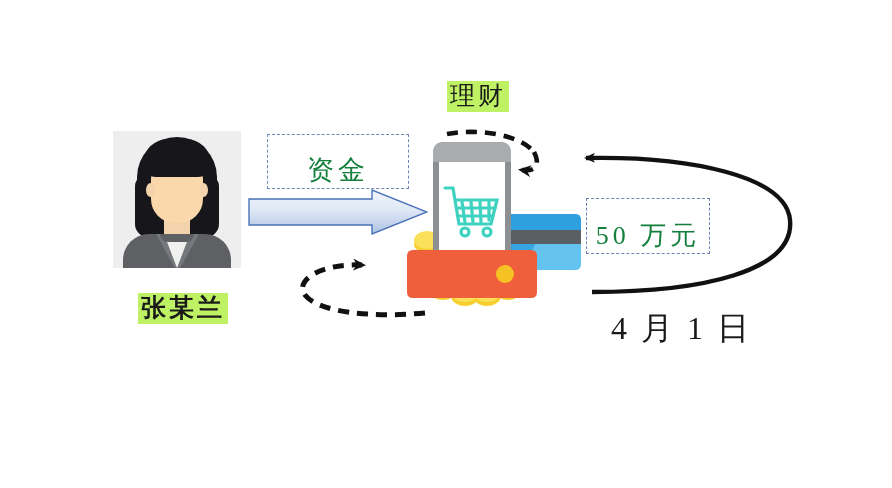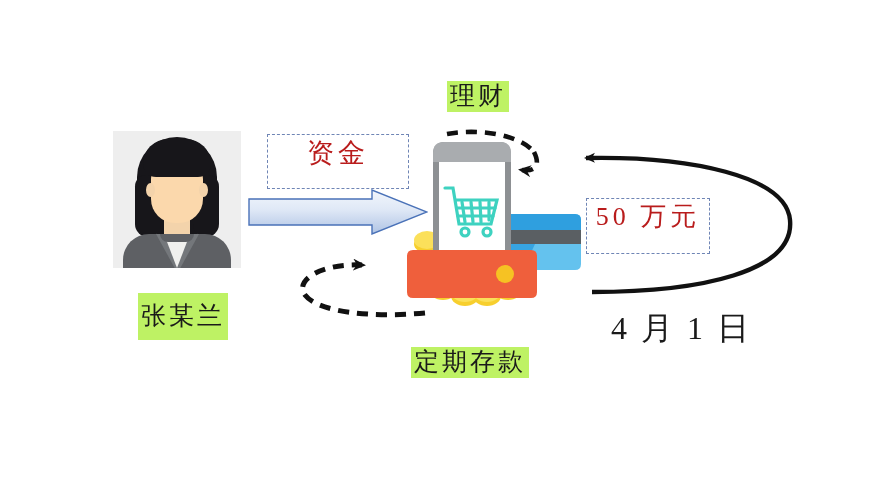--- a/index.html
+++ b/index.html
@@ -164,43 +164,44 @@
     color: #1a1a1a;
     font-family: "Liberation Serif", "DejaVu Serif", serif;
     white-space: nowrap;
     letter-spacing: 3px;
     line-height: 1.15;
   }
   #name-label {
     left: 138px;
     top: 293px;
     font-size: 25px;
-    padding: 9px 3px;
+    padding: 1px 3px;
+    font-weight: bold;
   }
   #licai-label {
     left: 447px;
     top: 81px;
     font-size: 25px;
     padding: 1px 3px;
   }
   #deposit-label {
     left: 411px;
     top: 347px;
     font-size: 25px;
     padding: 1px 3px;
   }
 
   
   .dashed-box {
     position: absolute;
     border: 1px dashed #6f85b5;
-    color: #b91c1c;
+    color: #15803d;
     font-family: "Liberation Serif", "DejaVu Serif", serif;
     display: flex;
-    align-items: flex-start;
+    align-items: flex-end;
     justify-content: center;
     letter-spacing: 4px;
     box-sizing: border-box;
   }
   #funds-box {
     left: 267px;
     top: 134px;
     width: 142px;
     height: 55px;
     font-size: 27px;
@@ -340,21 +341,20 @@
       <circle cx="100" cy="134" r="9" fill="#f6c223"></circle>
     </g>
   </svg>
 
   <div class="dashed-box" id="amount-box">
     <span>50 万元</span>
   </div>
 
   <div id="date-label">4 月 1 日</div>
 
-  <div class="hl-label" id="deposit-label">定期存款</div>
 
   <svg id="arrows-svg" viewBox="0 0 892 488">
     <defs>
       <marker id="solidHead" markerWidth="12" markerHeight="12" refX="9" refY="5" orient="auto" markerUnits="userSpaceOnUse">
         <path d="M0,0 L11,5 L0,10 L3,5 Z" fill="#111111"></path>
       </marker>
       <marker id="dashHeadA" markerWidth="14" markerHeight="14" refX="9" refY="6" orient="auto" markerUnits="userSpaceOnUse">
         <path d="M0,0 L13,6 L0,12 L4,6 Z" fill="#111111"></path>
       </marker>
       <marker id="dashHeadB" markerWidth="14" markerHeight="14" refX="9" refY="6" orient="auto" markerUnits="userSpaceOnUse">

